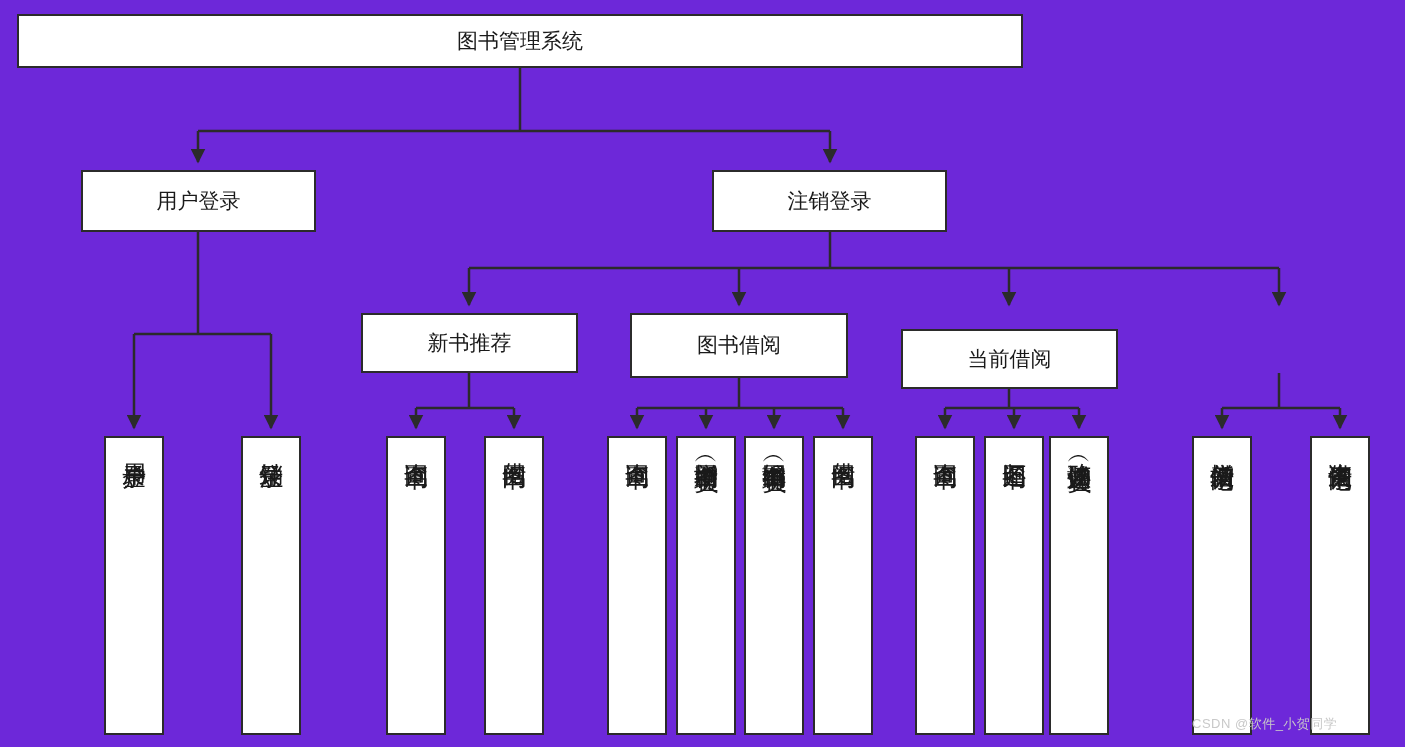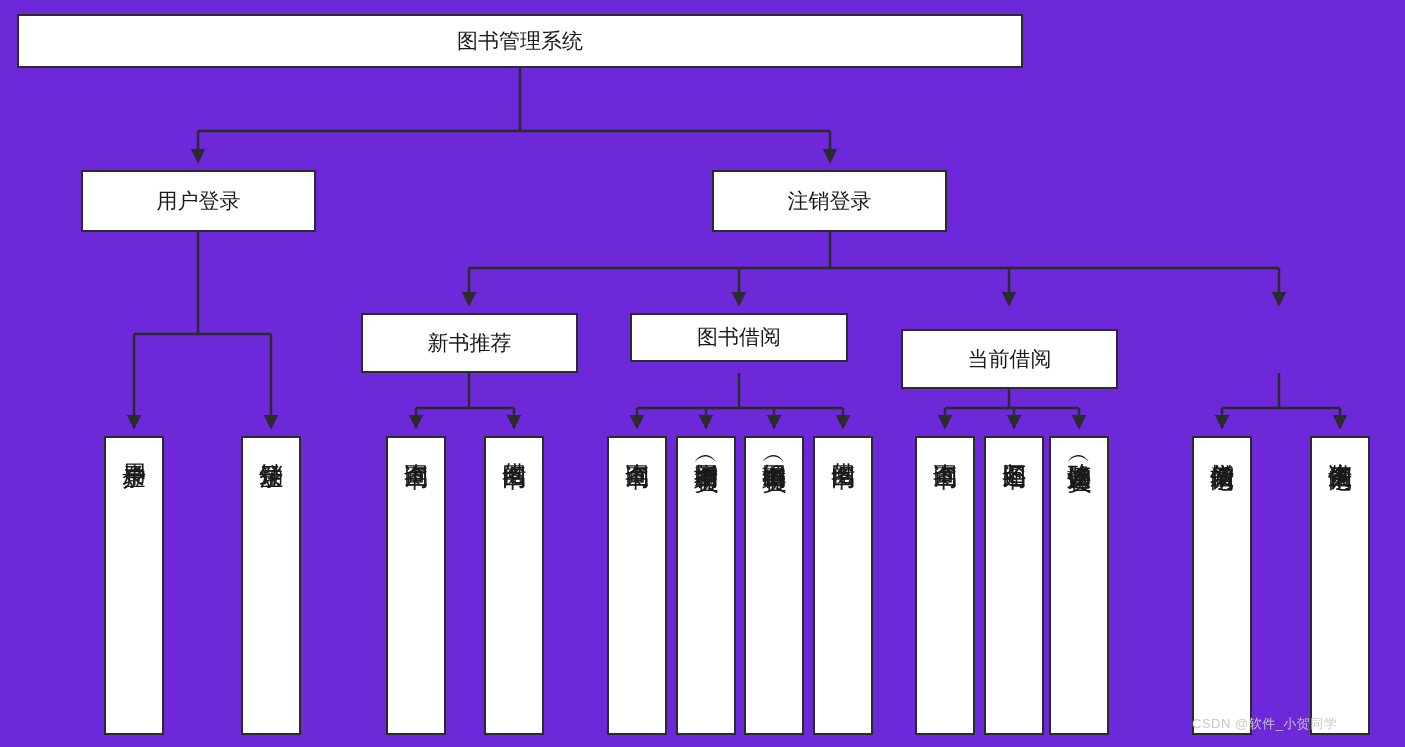--- a/index.html
+++ b/index.html
@@ -126,21 +126,21 @@
   <div class="node node-l2" style="left:81px; top:170px; width:235px; height:62px;">
     <span class="label">用户登录</span>
   </div>
   <div class="node node-l2" style="left:712px; top:170px; width:235px; height:62px;">
     <span class="label">注销登录</span>
   </div>
 
   <div class="node node-l3" style="left:361px; top:313px; width:217px; height:60px;">
     <span class="label">新书推荐</span>
   </div>
-  <div class="node node-l3" style="left:630px; top:313px; width:218px; height:49px;">
+  <div class="node node-l3" style="left:630px; top:313px; width:218px; height:65px;">
     <span class="label">图书借阅</span>
   </div>
   <div class="node node-l3" style="left:901px; top:313px; width:217px; height:60px;margin-top:16px;">
     <span class="label">当前借阅</span>
   </div>
 
   <div class="node node-leaf" style="left:104px; top:436px; width:60px; height:299px;">
     <span class="label">用户登录</span>
   </div>
   <div class="node node-leaf" style="left:241px; top:436px; width:60px; height:299px;">

